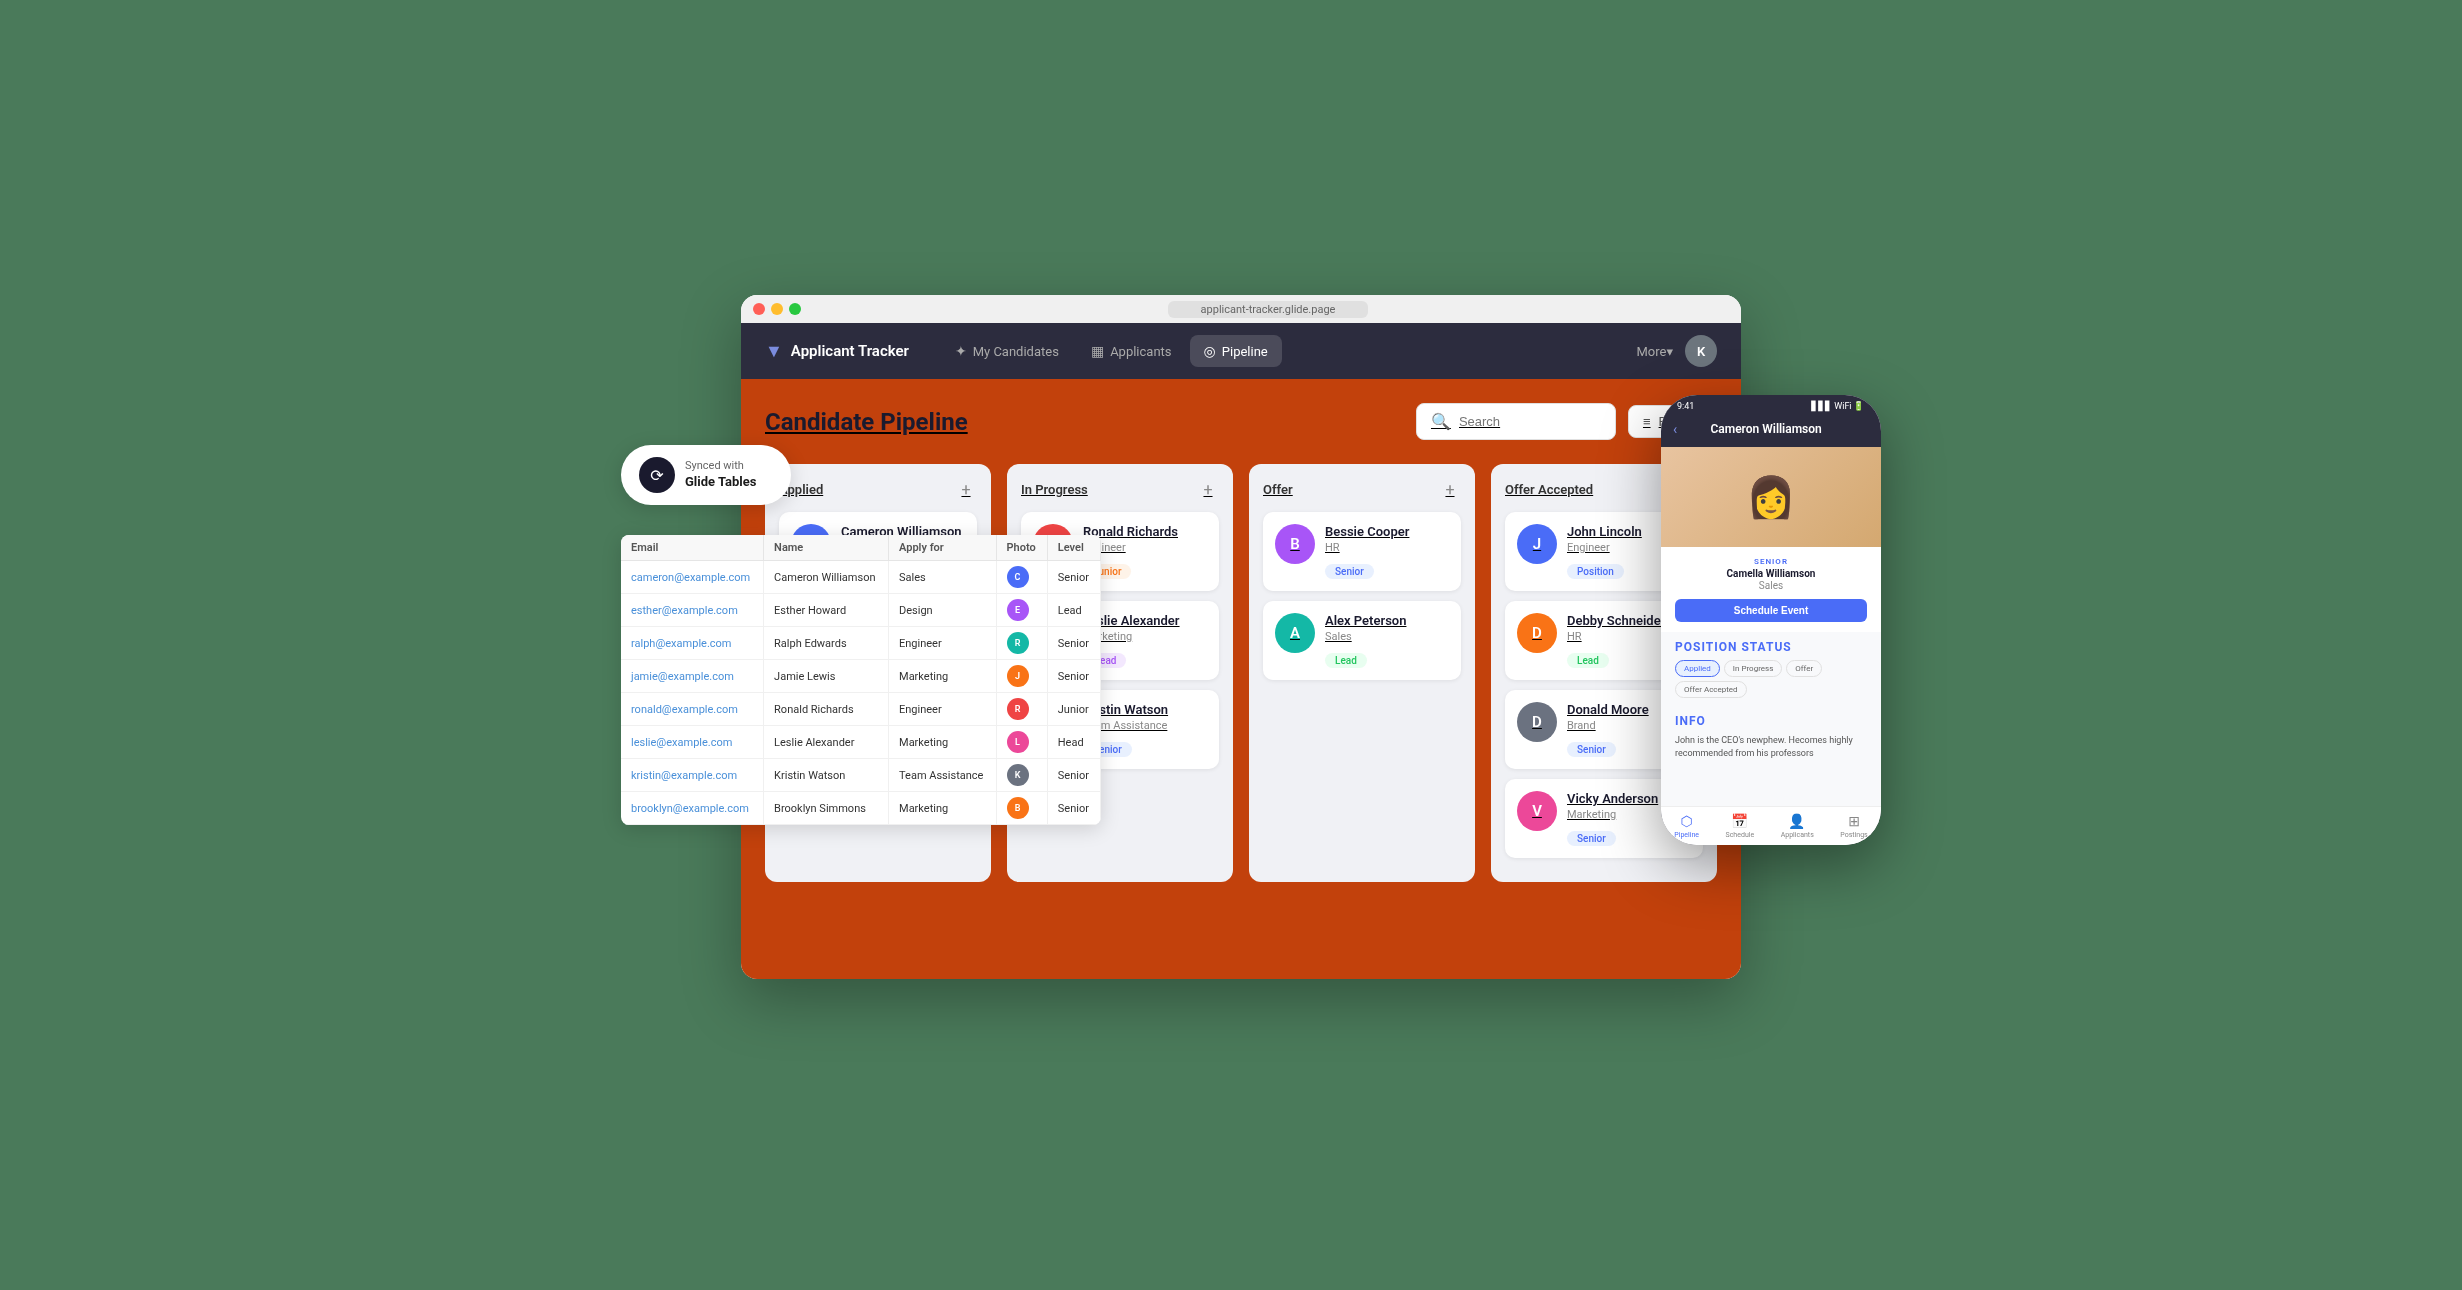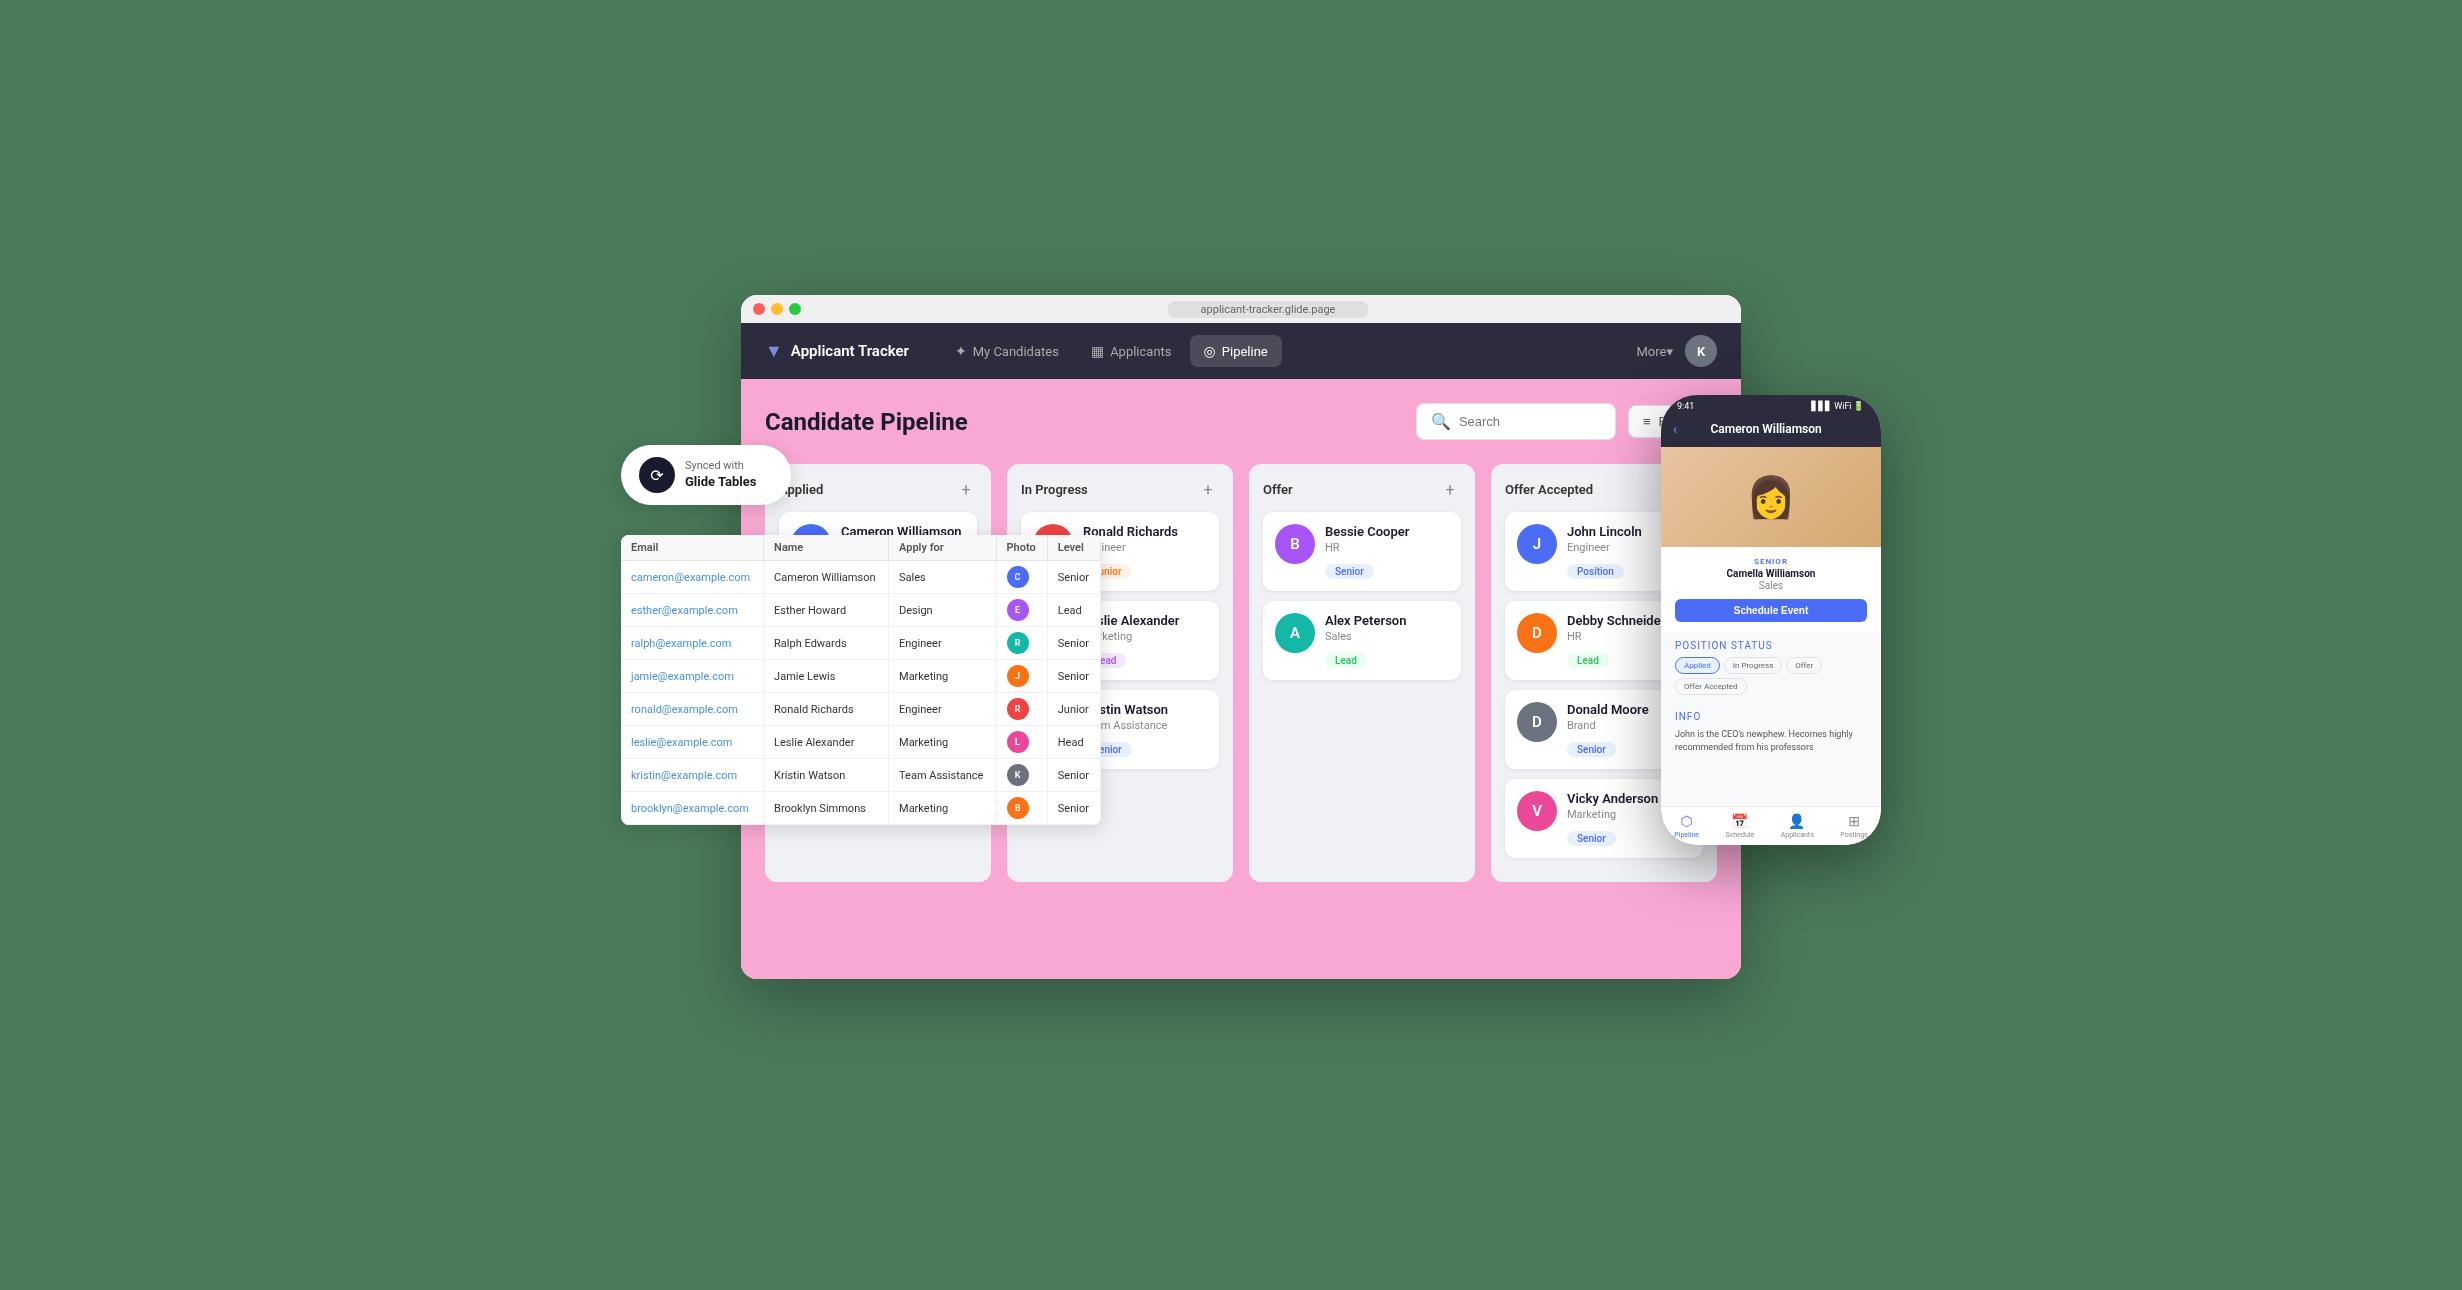--- a/index.html
+++ b/index.html
@@ -193,23 +193,24 @@
       display: flex;
       align-items: center;
       justify-content: center;
       color: white;
       font-size: 13px;
       font-weight: 600;
     }
 
     
     .app-content {
-      background: #f9a8d4;
+      background: #c2410c;
       padding: 24px;
       min-height: 600px;
+      text-decoration: underline;
     }
 
     .page-header {
       display: flex;
       align-items: center;
       justify-content: space-between;
       margin-bottom: 24px;
     }
     .page-title {
       font-size: 24px;
@@ -432,22 +433,22 @@
       font-size: 10px;
       font-weight: 600;
       cursor: pointer;
       width: 100%;
     }
 
     .phone-section {
       padding: 8px 14px;
     }
     .phone-section-title {
-      font-size: 10px;
-      font-weight: 400;
+      font-size: 12px;
+      font-weight: 700;
       color: #4a6cf7;
       text-transform: uppercase;
       letter-spacing: 1px;
       margin-bottom: 6px;
     }
     .phone-status-pills {
       display: flex;
       flex-wrap: wrap;
       gap: 4px;
     }

